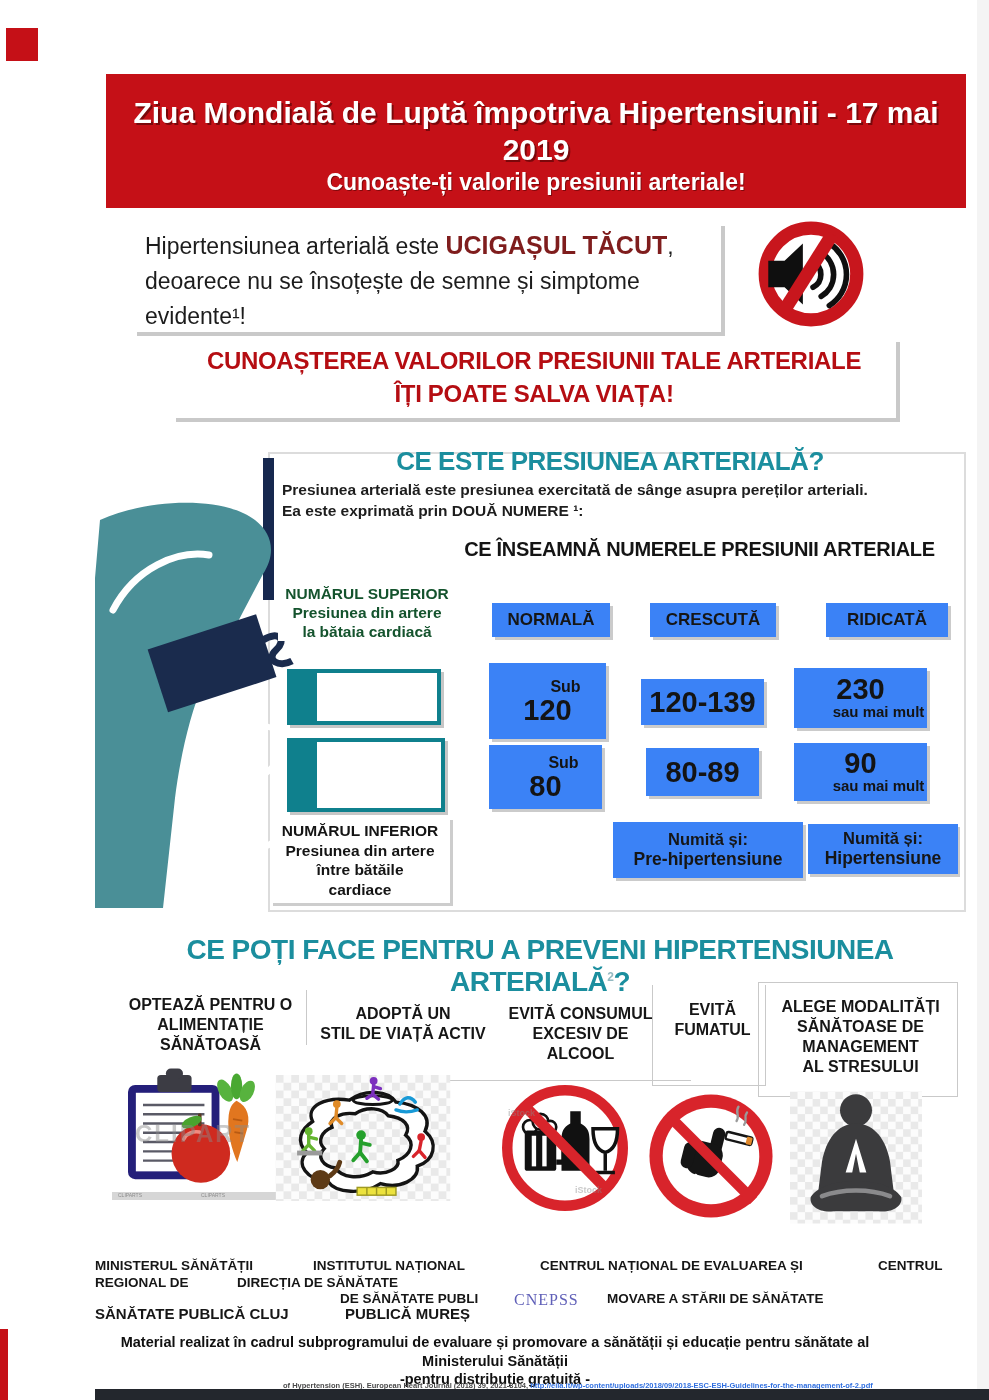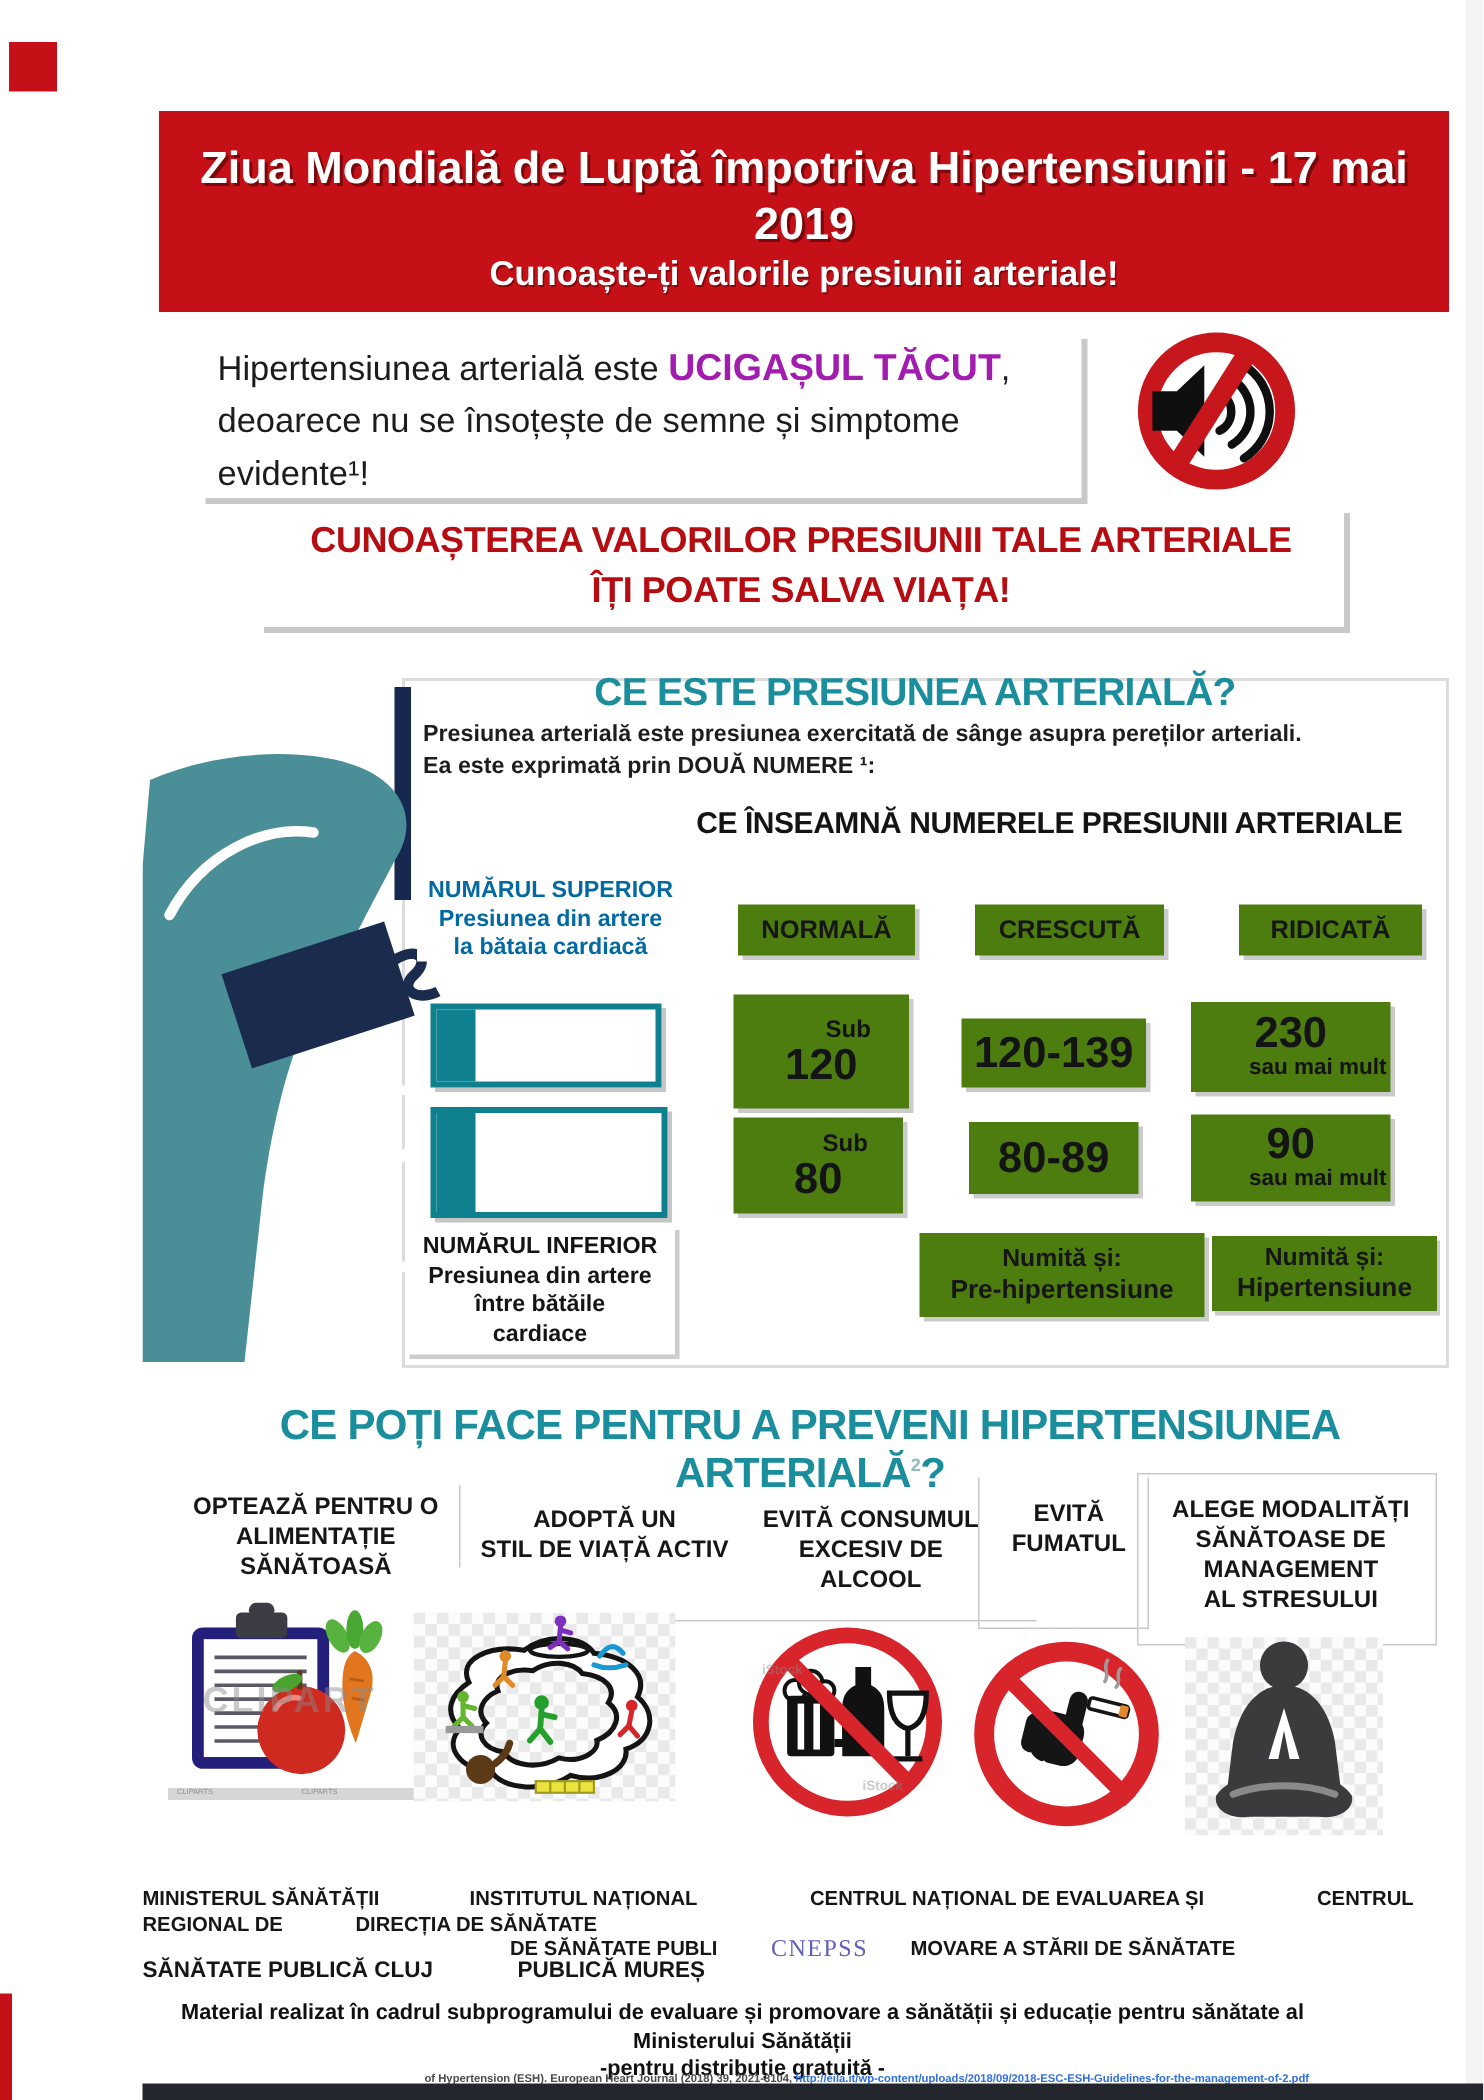--- a/index.html
+++ b/index.html
@@ -3,21 +3,21 @@
 <meta charset="utf-8">
 <style>
   html,body{margin:0;padding:0;background:#fff;}
   #page{position:relative;width:989px;height:1400px;background:#fff;overflow:hidden;
         font-family:"Liberation Sans","DejaVu Sans",sans-serif;color:#161616;}
   .abs{position:absolute;}
   .b{font-weight:bold;}
   .ml{white-space:pre-line;}
   .center{text-align:center;}
   .shadowbox{background:#fff;box-shadow:4px 4px 0 #c9c9c9;}
-  .cell{position:absolute;background:#4d7c0f;box-shadow:3px 3px 0 #cbcbcb;
+  .cell{position:absolute;background:#3b82f6;box-shadow:3px 3px 0 #cbcbcb;
         display:flex;flex-direction:column;align-items:center;justify-content:center;}
   .num{font-size:29px;font-weight:bold;color:#141414;line-height:30px;}
   .sm{font-size:15px;font-weight:bold;color:#141414;line-height:17px;margin-left:36px;}
   .banner{background:#c51017;color:#fff;text-align:center;}
   .banner .t1{font-size:30px;font-weight:bold;line-height:37px;white-space:pre-line;
               text-shadow:2px 2px 0 rgba(60,0,0,.55);}
   .banner .t2{font-size:23px;font-weight:bold;line-height:28px;text-shadow:1px 1px 0 rgba(60,0,0,.5);}
   .teal-h{color:#1b8e9e;font-weight:bold;letter-spacing:-0.5px;}
   .red-h{color:#b50d12;font-weight:bold;letter-spacing:-0.3px;}
   .grayline{position:absolute;background:#c9c9c9;}
@@ -37,21 +37,21 @@
   <div class="abs" style="left:977px;top:0;width:12px;height:1400px;background:#f4f4f4;"></div>
 
   <div class="abs banner" style="left:106px;top:74px;width:860px;height:114px;padding-top:20px;">
     <div class="t1">Ziua Mondială de Luptă împotriva Hipertensiunii - 17 mai
 2019</div>
     <div class="t2">Cunoaște-ți valorile presiunii arteriale!</div>
   </div>
 
   <div class="abs shadowbox" style="left:133px;top:222px;width:572px;height:104px;overflow:hidden;
               font-size:23px;line-height:35px;color:#1c1c1c;padding:6px 4px 0 12px;">
-    <span>Hipertensiunea arterială este </span><span class="b" style="color:#a21caf;font-size:25px;">UCIGAȘUL TĂCUT</span><span>, deoarece nu se însoțește de semne și simptome evidente¹!</span>
+    <span>Hipertensiunea arterială este </span><span class="b" style="color:#7f1d1d;font-size:25px;">UCIGAȘUL TĂCUT</span><span>, deoarece nu se însoțește de semne și simptome evidente¹!</span>
   </div>
 
   <svg class="abs" style="left:752px;top:220px;" width="118" height="108" viewBox="0 0 116 106">
     <circle cx="58" cy="53" r="45" fill="#fff" stroke="#c8161d" stroke-width="13"></circle>
     <path d="M16 40 h16 l18 -17 v60 l-18 -17 h-16 z" fill="#0f0f0f"></path>
     <g stroke="#0f0f0f" stroke-width="5.5" fill="none" stroke-linecap="round">
       <path d="M60 41 a14 14 0 0 1 0 25"></path>
       <path d="M68 32 a25 25 0 0 1 0 43"></path>
       <path d="M76 23 a36 36 0 0 1 0 61"></path>
     </g>
@@ -123,21 +123,21 @@
              C134 182 120 202 108 226 C95 256 85 300 80 340 L68 450 L0 450 L0 120 Z" fill="#4a8f97"></path>
     <path d="M18 152 C40 110 82 92 114 97" stroke="#fff" stroke-width="7" fill="none" stroke-linecap="round"></path>
     <g transform="rotate(-18 118 205)">
       <rect x="60" y="172" width="114" height="66" fill="#1a2b4d"></rect>
     </g>
     <path d="M168 182 c16 -10 24 0 13 10 c-11 10 3 18 16 11" stroke="#1a2b4d" stroke-width="7" fill="none"></path>
     <ellipse cx="148" cy="300" rx="44" ry="26" stroke="#fff" stroke-width="6" fill="none" transform="rotate(-32 148 300)"></ellipse>
     <path d="M96 382 C122 402 162 400 186 378" stroke="#fff" stroke-width="6" fill="none" stroke-linecap="round"></path>
   </svg>
 
-  <div class="abs center b ml" style="left:278px;top:584px;width:178px;font-size:15.5px;line-height:19px;color:#0369a1;background:#fff;z-index:4;">NUMĂRUL SUPERIOR
+  <div class="abs center b ml" style="left:278px;top:584px;width:178px;font-size:15.5px;line-height:19px;color:#14532d;background:#fff;z-index:4;">NUMĂRUL SUPERIOR
 Presiunea din artere
 la bătaia cardiacă</div>
 
   <div class="numbox" style="left:287px;top:669px;width:146px;height:48px;z-index:4;">
     <div class="strip"></div>
   </div>
   <div class="numbox" style="left:287px;top:738px;width:150px;height:66px;z-index:4;">
     <div class="strip"></div>
   </div>
 

